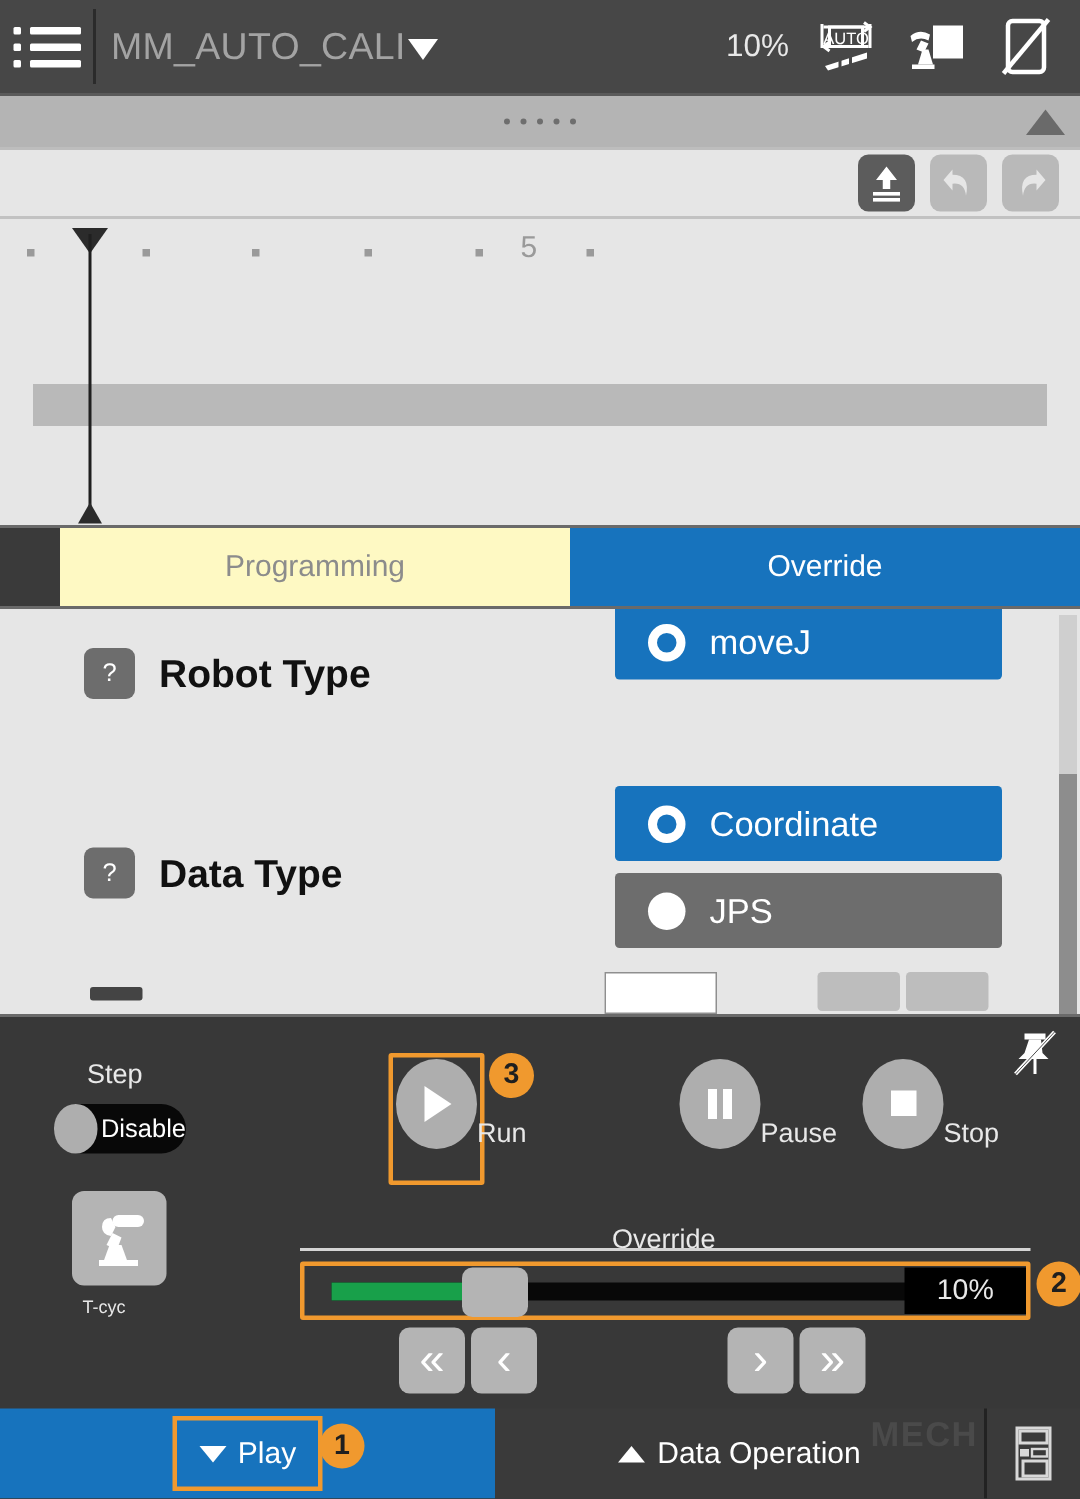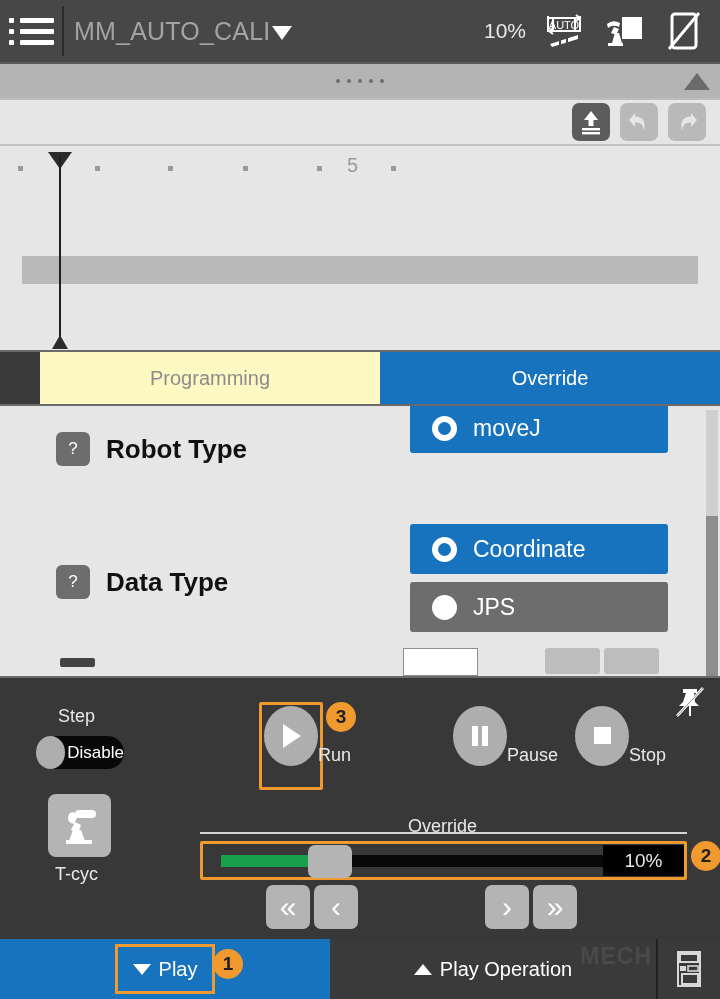--- a/index.html
+++ b/index.html
@@ -126,21 +126,21 @@
   #step-toggle{
     position:absolute; left:36px; top:736px; width:88px;height:33px;border-radius:17px;
     background:#080808; display:flex; align-items:center; cursor:pointer;
   }
   #step-knob{ width:33px;height:33px;border-radius:50%;background:#aeaeae; }
   #step-toggle-label{ color:#fff; font-size:17px; margin-left:2px;}
   #tcyc-btn{
     position:absolute; left:48px; top:794px; width:63px;height:63px;border-radius:8px;
     background:#b4b4b4; display:flex;align-items:center;justify-content:center;cursor:pointer;
   }
-  #tcyc-label{ position:absolute; left:55px; top:864px; color:#e8e8e8; font-size:18px;}
+  #tcyc-label{ position:absolute; left:55px; top:864px; color:#e8e8e8; font-size:12px;}
 
   .transport{ position:absolute; display:flex; align-items:flex-end; cursor:pointer;}
   .tcircle{ width:54px;height:60px;border-radius:50%;background:#aeaeae; display:flex;align-items:center;justify-content:center;}
   .tlabel{ color:#e8e8e8; font-size:18px; margin-top:7px;}
   #run-highlight{
     position:absolute; left:259px; top:702px; width:64px; height:88px;
     border:3px solid #f0992e; border-radius:2px;
   }
   .step-badge{
     position:absolute; width:30px;height:30px;border-radius:50%; background:#f0992e;
@@ -437,21 +437,21 @@
 <div id="bottombar">
   <div id="play-section">
     <div id="play-btn">
       <span class="tri-down"></span>
       <span>Play</span>
     </div>
     <div class="step-badge" style="left:213px; top:10px;">1</div>
   </div>
   <div id="robotop-section">
     <span class="tri-up"></span>
-    <span>Play Operation</span>
+    <span>Data Operation</span>
     <span id="watermark">MECH</span>
   </div>
   <div id="layout-btn">
     <svg width="32" height="40" viewBox="0 0 32 40">
       <rect x="5" y="3" width="22" height="34" fill="none" stroke="#d8d8d8" stroke-width="2"></rect>
       <rect x="7" y="5" width="18" height="8" fill="none" stroke="#d8d8d8" stroke-width="2"></rect>
       <rect x="7" y="17" width="6" height="5" fill="#d8d8d8"></rect>
       <rect x="15" y="17" width="10" height="5" fill="none" stroke="#d8d8d8" stroke-width="1.6"></rect>
       <rect x="9" y="25" width="16" height="10" fill="none" stroke="#d8d8d8" stroke-width="2"></rect>
     </svg>

